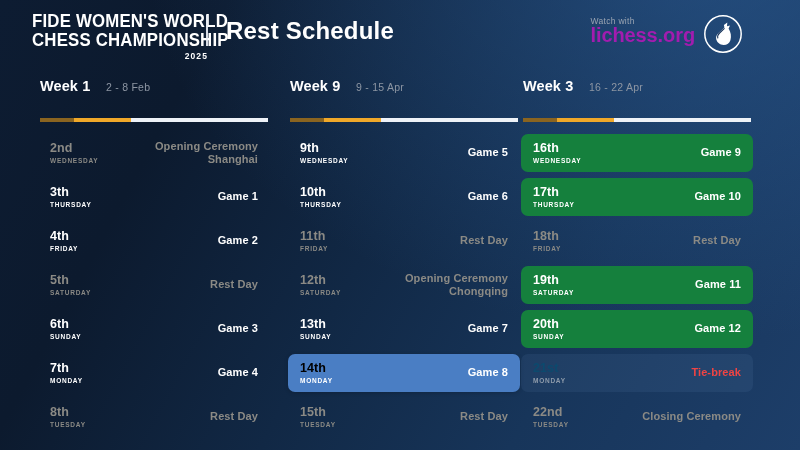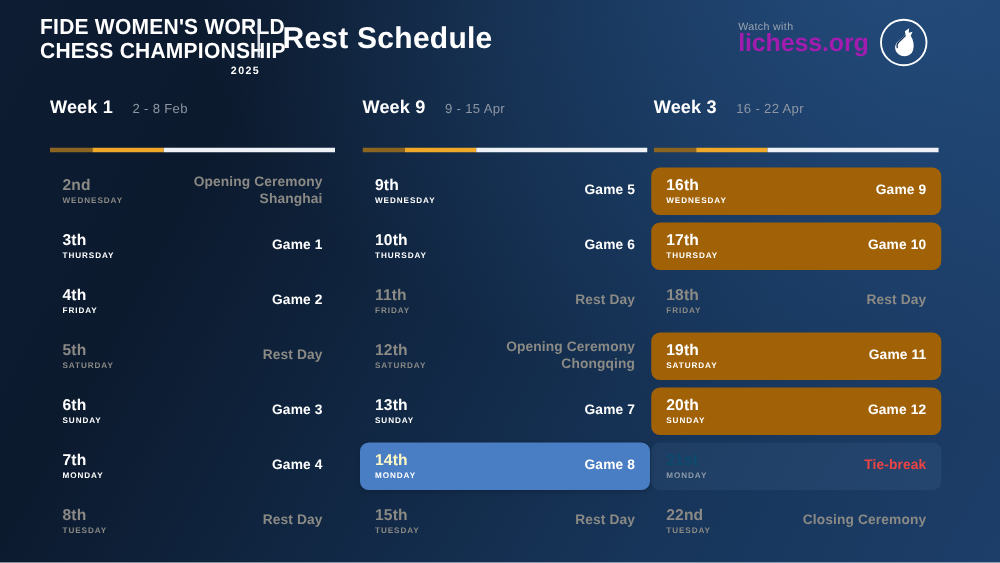--- a/index.html
+++ b/index.html
@@ -94,27 +94,27 @@
 
   
   .v-plain .dnum  { color:#ffffff; }
   .v-plain .dday  { color:#ffffff; }
   .v-plain .event { color:#ffffff; }
 
   .v-muted .dnum  { color:#8b8a85; }
   .v-muted .dday  { color:#8b8a85; }
   .v-muted .event { color:#8b8a85; }
 
-  .v-card { background:#a16207; }
+  .v-card { background:#15803d; }
   .v-card .dnum  { color:#ffffff; }
   .v-card .dday  { color:#ffffff; }
   .v-card .event { color:#ffffff; }
 
   .v-active { background:#4a7ec4; box-shadow:0 1px 4px rgba(0,0,0,.18); }
-  .v-active .dnum  { color:#fef9c3; }
+  .v-active .dnum  { color:#000000; }
   .v-active .dday  { color:#ffffff; }
   .v-active .event { color:#ffffff; }
 
   .v-soft { background:rgba(120,160,210,0.10); }
   .v-soft .dnum  { color:#0c4a6e; }
   .v-soft .dday  { color:#8e9bab; }
   .v-soft .event { color:#ef4444; }
 </style>
 </head>
 <body>

